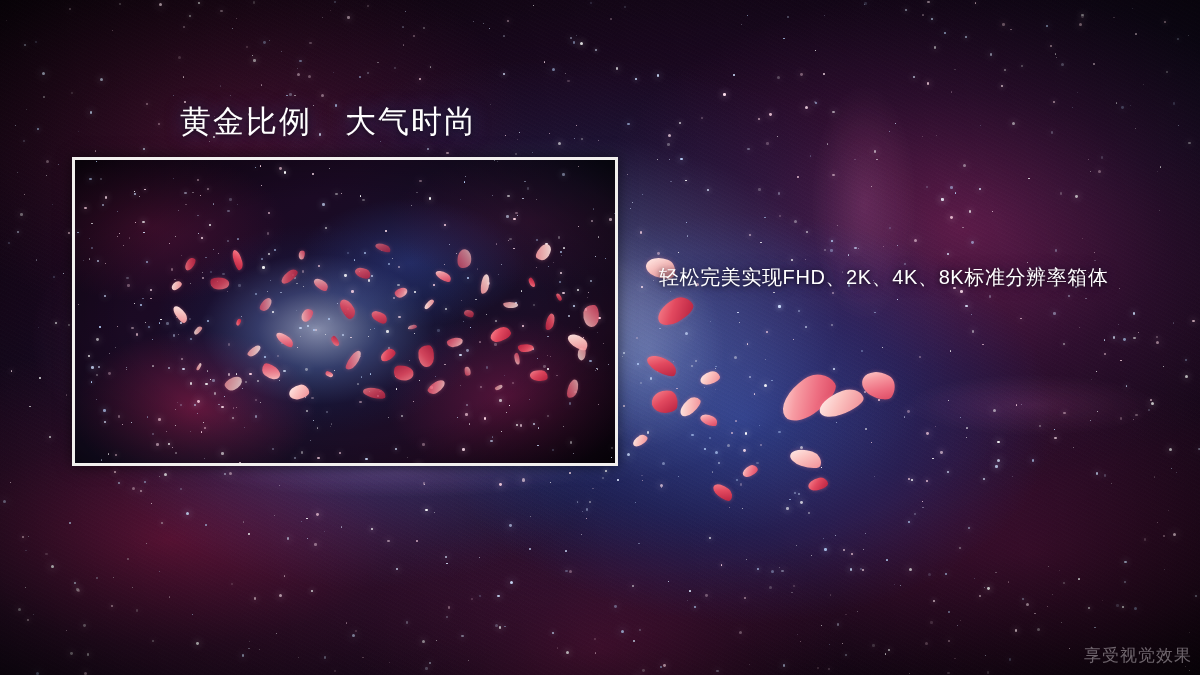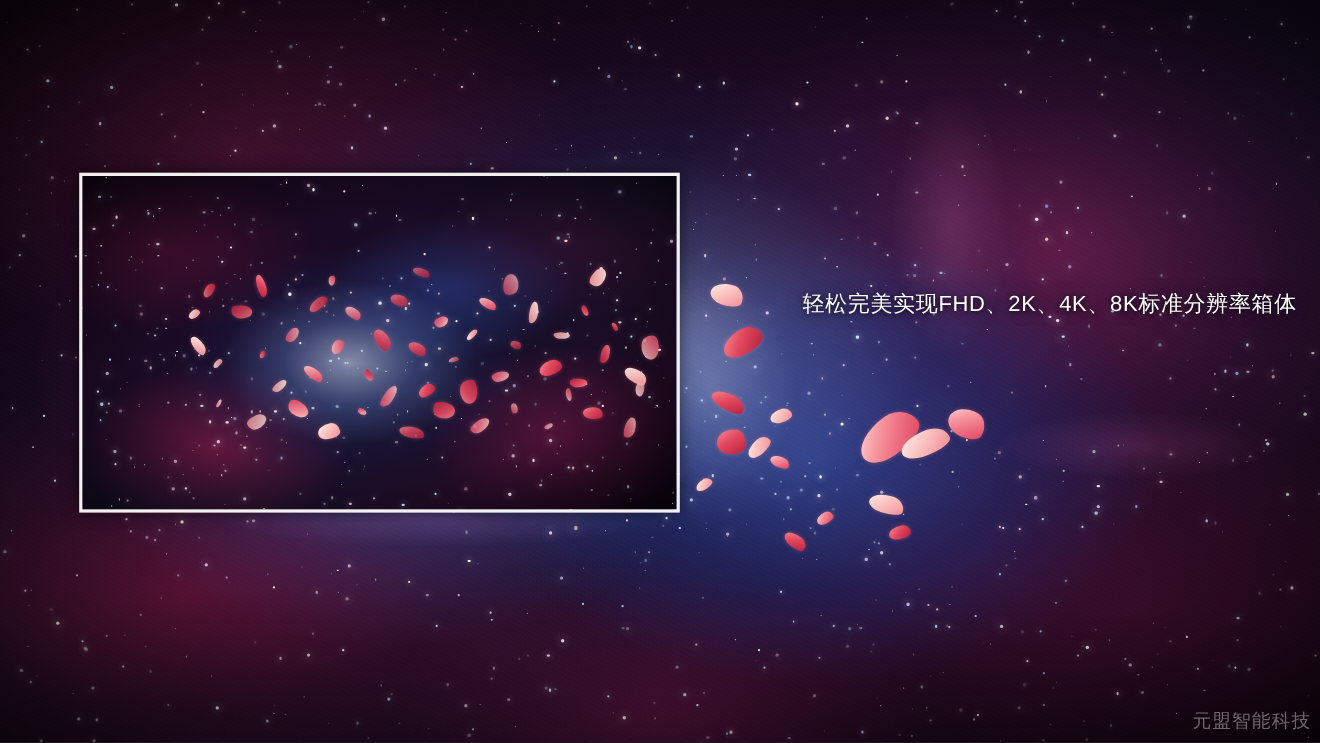--- a/index.html
+++ b/index.html
@@ -132,21 +132,20 @@
     color: #ffffff;
     white-space: pre;
     text-shadow: 0 1px 6px rgba(0,0,0,0.70), 0 0 18px rgba(60,90,180,0.55);
   }
 
   #body-text {
     position: absolute;
     left: 659px;
     top: 256px;
     width: 520px;
-    text-align: right;
   }
   .body-line {
     font-size: 20px;
     line-height: 42px;
     color: #ffffff;
     letter-spacing: 0.6px;
     white-space: nowrap;
     text-shadow: 0 1px 5px rgba(0,0,0,0.72), 0 0 14px rgba(30,20,60,0.65);
   }
 
@@ -1557,20 +1556,21 @@
         <i class="petal dark" style="left:340px;top:188px;width:22.1px;height:15.9px;transform:rotate(275deg);opacity:0.91"></i>
         <i class="petal" style="left:436px;top:196px;width:12.2px;height:5.2px;transform:rotate(263deg);opacity:0.8"></i>
         <i class="petal pale" style="left:500px;top:190px;width:13px;height:7.7px;transform:rotate(282deg);opacity:0.79"></i>
         <i class="petal" style="left:222px;top:92px;width:9.2px;height:5.8px;transform:rotate(284deg);opacity:0.85"></i>
         <i class="petal dark" style="left:300px;top:84px;width:15.5px;height:7.4px;transform:rotate(22deg);opacity:0.71"></i>
         <i class="petal" style="left:380px;top:92px;width:19.1px;height:13.9px;transform:rotate(103deg);opacity:0.72"></i>
         <i class="petal pale" style="left:460px;top:86px;width:17.7px;height:12.4px;transform:rotate(133deg);opacity:0.92"></i>
       </div>
   </div>
 
+  <div id="title">黄金比例　大气时尚</div>
 
   <div id="body-text">
     <div class="body-line">轻松完美实现FHD、2K、4K、8K标准分辨率箱体</div>
   </div>
 
-  <div id="watermark">元盟智能科技</div>
+  <div id="watermark">享受视觉效果</div>
 
 </div>
 
 </body></html>

